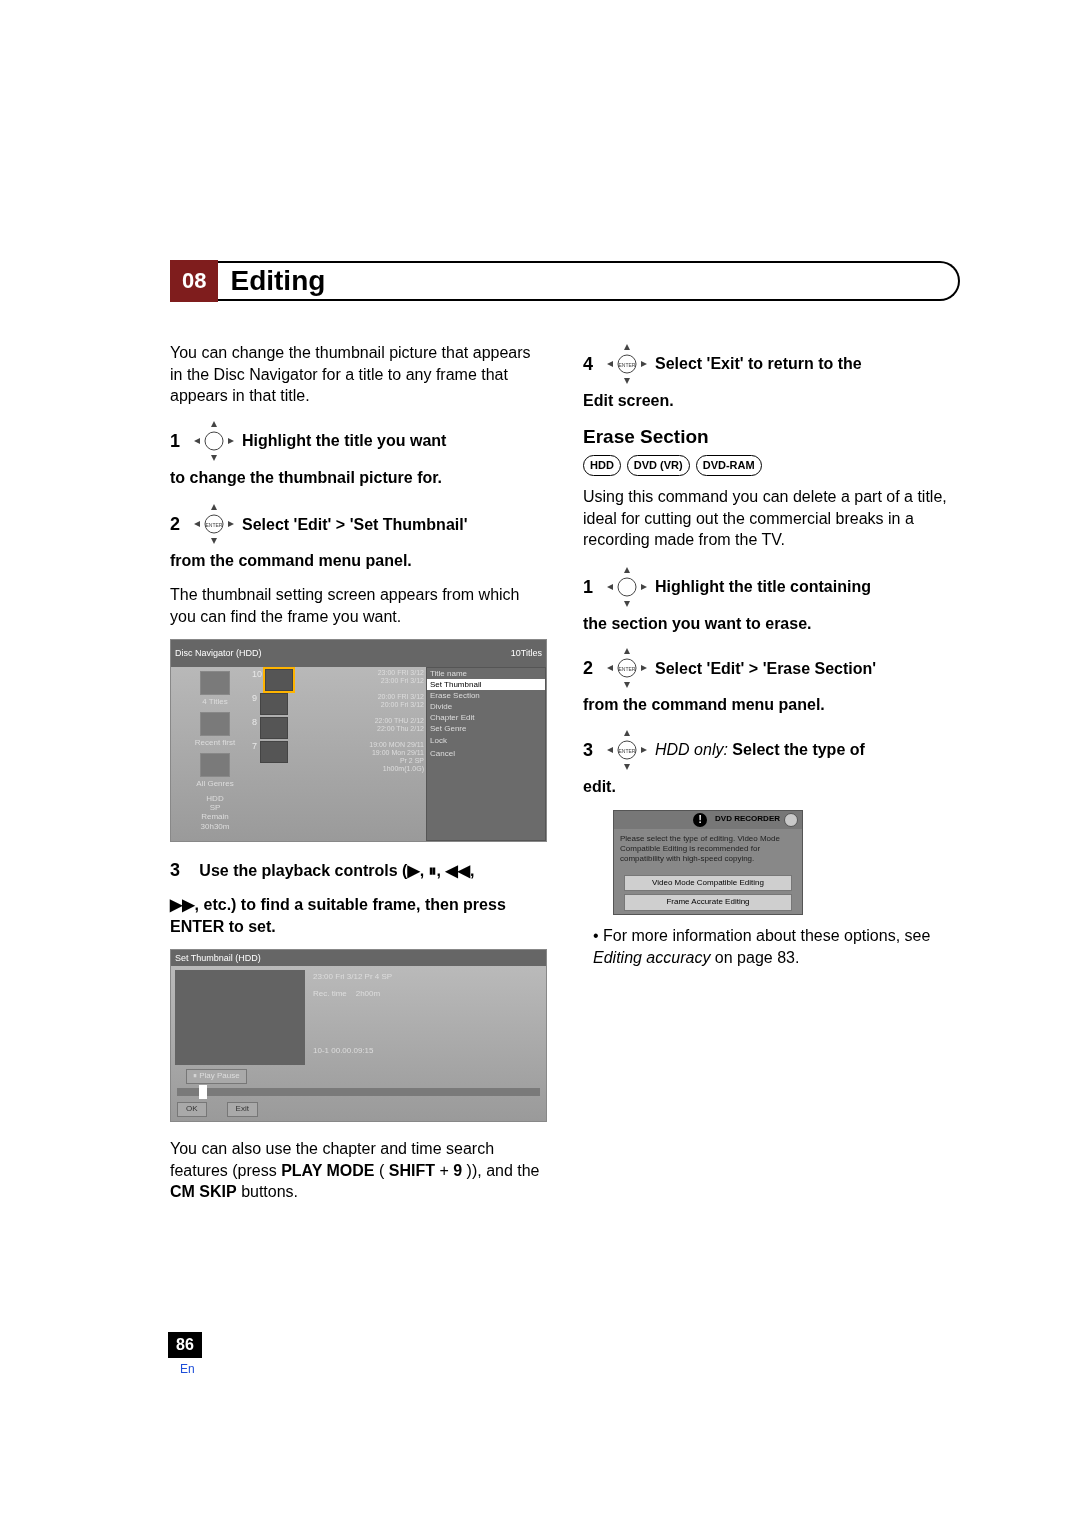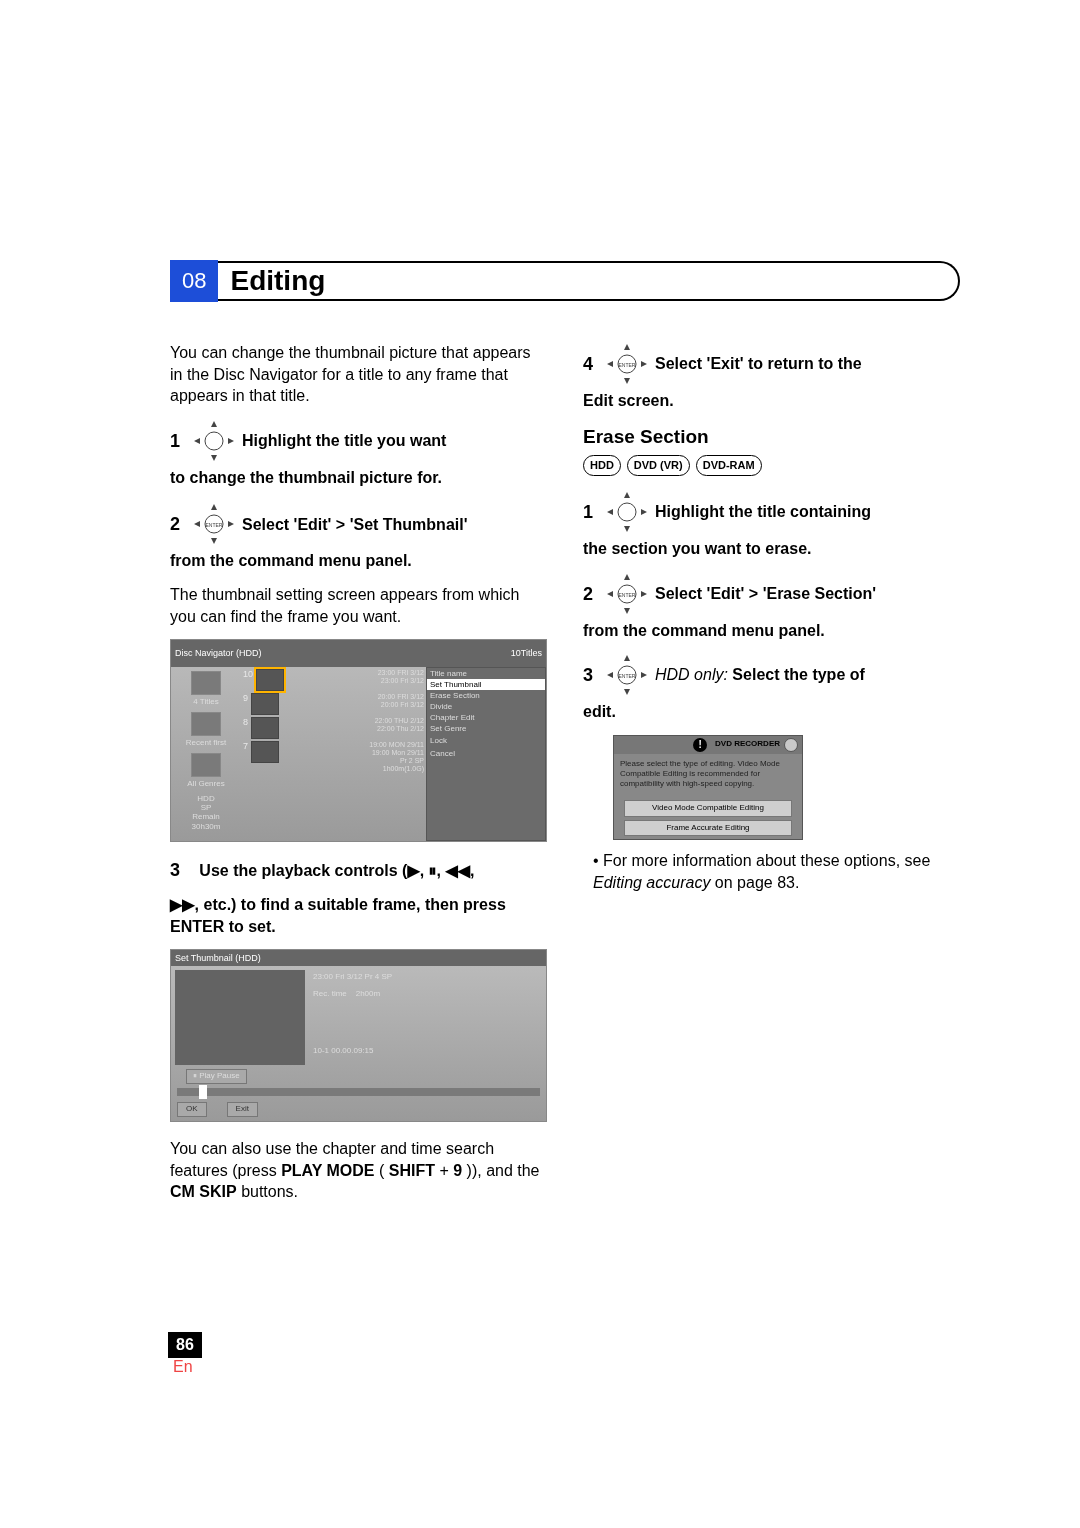--- a/index.html
+++ b/index.html
@@ -13,23 +13,23 @@
   }
   .page {
     padding: 260px 120px 0 170px;
   }
   .hdr {
     display: flex;
     align-items: center;
     margin-bottom: 40px;
   }
   .hdr .num {
-    background: #1d4ed8;
+    background: #7f1d1d;
     color: #fff;
-    font-weight: normal;
+    font-weight: bold;
     font-size: 22px;
     padding: 8px 12px;
   }
   .hdr .bar {
     border-top: 2px solid #000;
     border-bottom: 2px solid #000;
     border-right: 2px solid #000;
     border-top-right-radius: 22px;
     border-bottom-right-radius: 22px;
     height: 40px;
@@ -63,21 +63,21 @@
     width: 100%;
     font-size: 9px;
     color: #e8e8e8;
     line-height: 1.15;
   }
   .shot .titlebar {
     background: #666; color:#fff; padding:8px 4px; font-size:9px; display:flex; justify-content:space-between;
   }
   .shot .body { display:flex; }
   .shot .side {
-    width: 70px; padding:4px 3px; font-size:8px; color:#ddd;
+    width: 70px; padding:4px 3px; font-size:8px; color:#ddd;margin-left:9px;
   }
   .shot .side div { text-align:center; margin-bottom:6px;}
   .shot .side .icon { width:30px;height:24px;border:1px solid #888;margin:0 auto 2px auto;background:#7a7a7a;}
   .shot .list { flex:1; padding:2px;text-align:right;}
   .shot .row { display:flex; gap:3px; margin-bottom:2px; align-items:flex-start;}
   .shot .row .thumb{ width:28px;height:22px;background:#555;border:1px solid #444;}
   .shot .row .thumb.sel{ outline:2px solid #ffb400;}
   .shot .row .lines{ font-size:7px; color:#ddd; flex:1;}
   .shot .menu {
     width:120px; background:#6b6b6b; border:1px solid #555; font-size:8px;
@@ -112,21 +112,21 @@
   .dialog .info-i{ width:14px;height:14px;border-radius:50%;background:#000;color:#fff;display:inline-flex;align-items:center;justify-content:center;font-weight:bold;font-size:10px;margin-right:4px;}
   .dialog .msg{ color:#222; padding:5px 6px 8px 6px; font-size:8px; line-height:1.25;}
   .dialog .opt{ background:#cfcfcf;color:#000;border:1px solid #777;margin:3px 10px;padding:2px 3px;text-align:center;font-size:8px;}
   ul.bul { list-style:none; padding-left:10px;}
   ul.bul li::before{ content:"• "; }
   .pgbox{
     position:absolute; left:168px; bottom:170px; background:#000;color:#fff;
     font-weight:bold; font-size:16px; padding:4px 8px;
   }
   .pglang{
-    position:absolute; left:173px; bottom:152px; font-size:16px; color:#ef4444;
+    position:absolute; left:180px; bottom:152px; font-size:12px; color:#1d4ed8;
   }
 </style>
 </head>
 <body>
 
 <div class="page">
 
   <div class="hdr">
     <div class="num">08</div>
     <div class="bar">
@@ -288,20 +288,21 @@
         <span class="bold">Select 'Exit' to return to the</span>
       </div>
       <p class="bold">Edit screen.</p>
 
       <div class="sectitle">Erase Section</div>
       <div class="badges">
         <span class="badge">HDD</span>
         <span class="badge">DVD (VR)</span>
         <span class="badge">DVD-RAM</span>
       </div>
+      <p>Using this command you can delete a part of a title, ideal for cutting out the commercial breaks in a recording made from the TV.</p>
 
       <div class="step" style="margin-top:14px;">
         <span class="stepnum">1</span>
         <span class="enter-icon">
           <svg viewBox="0 0 44 44">
               <circle cx="22" cy="22" r="9" fill="none" stroke="#444"></circle>
               <polygon points="22,2 19,8 25,8" fill="#444"></polygon>
               <polygon points="22,42 19,36 25,36" fill="#444"></polygon>
               <polygon points="2,22 8,19 8,25" fill="#444"></polygon>
               <polygon points="42,22 36,19 36,25" fill="#444"></polygon>

